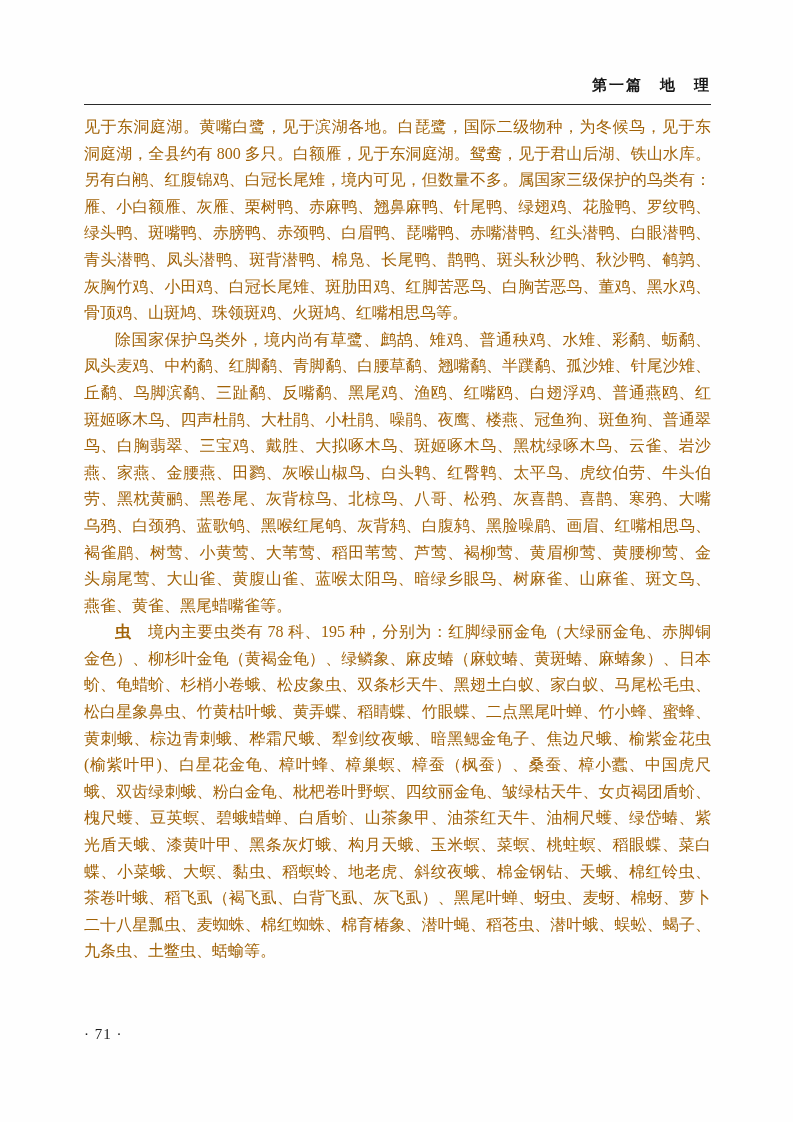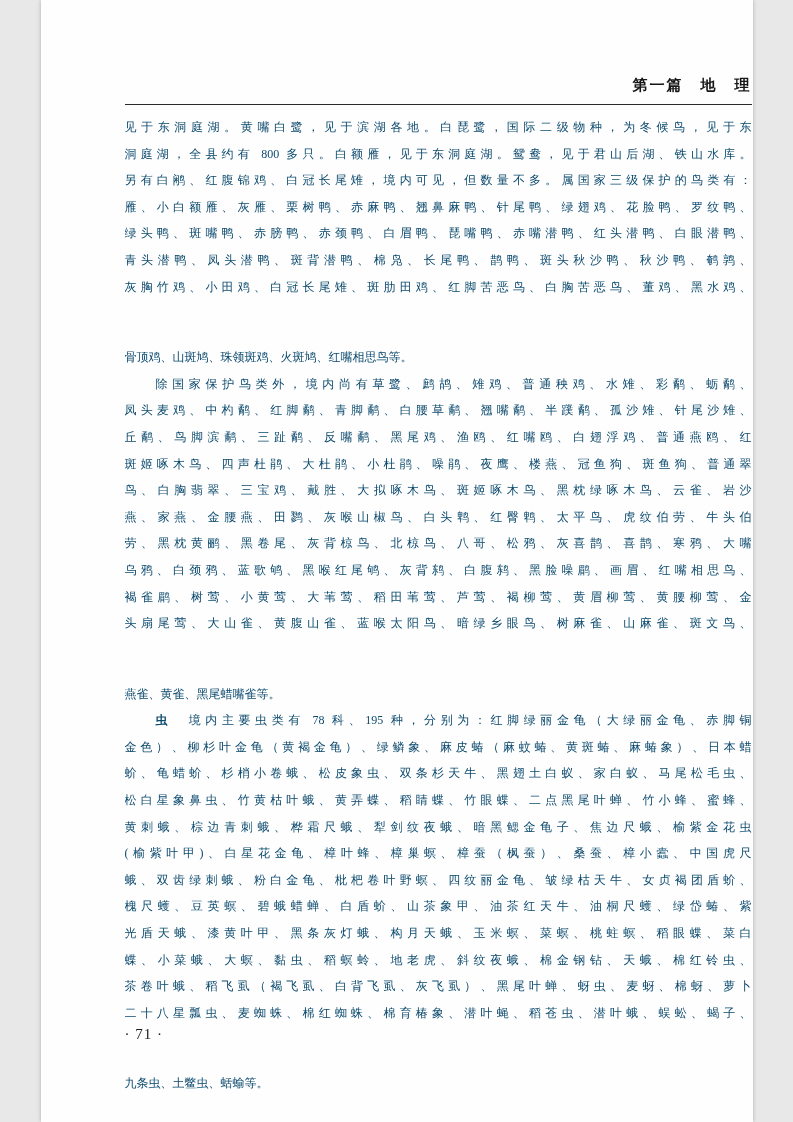--- a/index.html
+++ b/index.html
@@ -1,18 +1,18 @@
 <!DOCTYPE html>
 <html><head>
 <meta charset="utf-8">
 <style>
   html, body { margin: 0; padding: 0; background: #e8e8e8; }
   .page {
     position: relative;
-    width: 712px;
+    width: 793px;
     height: 1122px;
     margin: 0 auto;
     background: #fefefe;
     color: #1c1c1c;
     font-family: "Liberation Serif", "DejaVu Serif", serif;
     overflow: hidden;
     box-shadow: 0 0 4px rgba(0,0,0,.25);
   }
   .running-head {
     position: absolute;
@@ -32,37 +32,37 @@
     top: 104px;
     width: 627px;
     height: 0;
     border-top: 1.6px solid #2a2a2a;
   }
   .content {
     position: absolute;
     left: 84px;
     top: 114px;
     width: 627px;
-    font-size: 12px;
+    font-size: 16px;
     line-height: 26.6px;
-    color: #0c4a6e;
+    color: #a16207;
   }
   .para { margin: 0; }
   .tline {
     width: 100%;
     box-sizing: border-box;
     text-align: justify;
     text-align-last: justify;
     text-justify: inter-character;
     white-space: normal;
     overflow: hidden;
     height: 26.6px;
   }
   .tline.indent { padding-left: 31px; }
-  .tline.lastline { text-align-last: left; margin-top: 44px; }
+  .tline.lastline { text-align-last: left; }
   .lead-bold {
     font-weight: bold;
     font-family: "Liberation Sans", "DejaVu Sans", sans-serif;
   }
   .page-number {
     position: absolute;
     left: 84px;
     top: 1026px;
     width: 627px;
     font-size: 15px;

